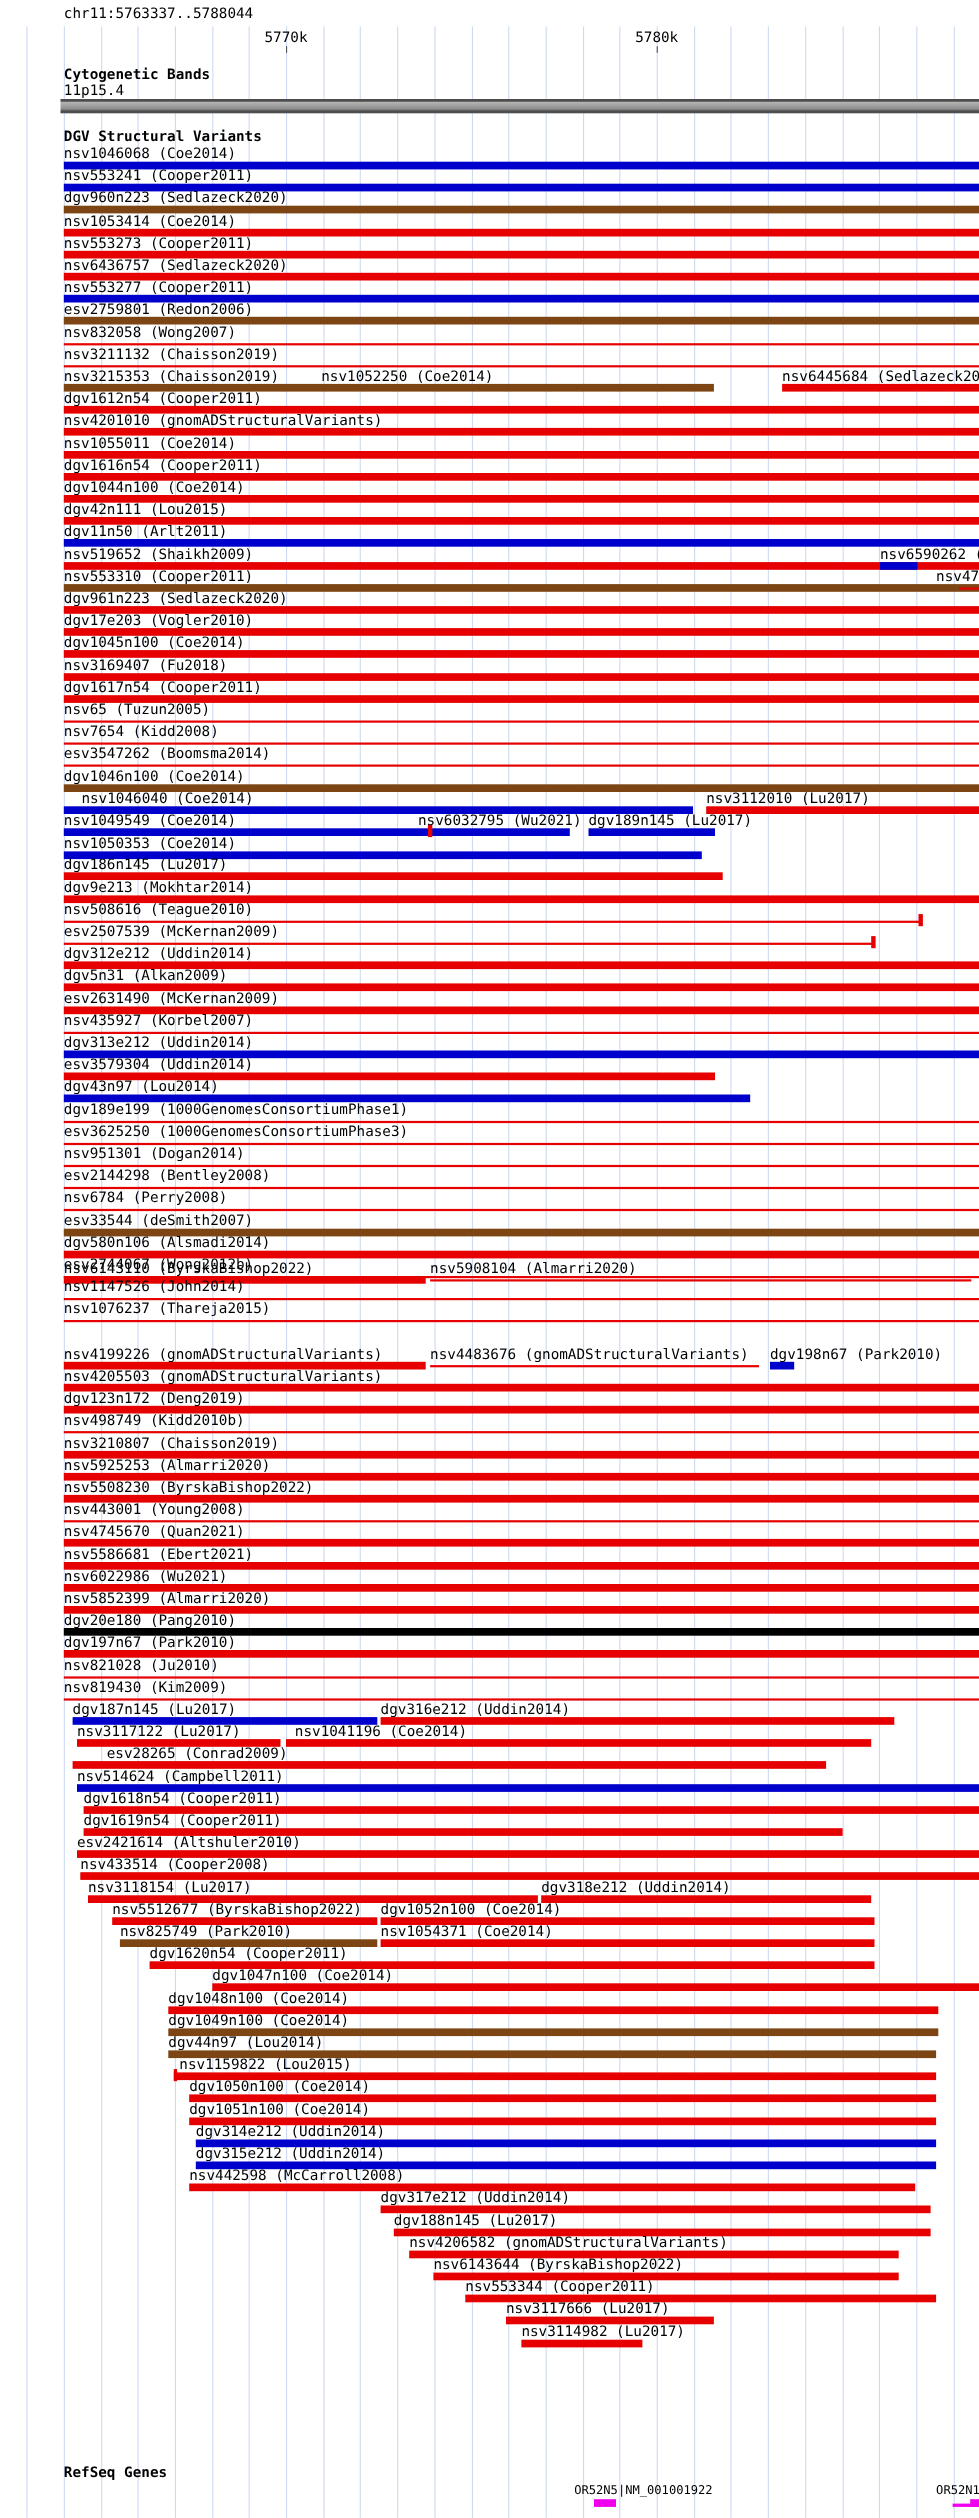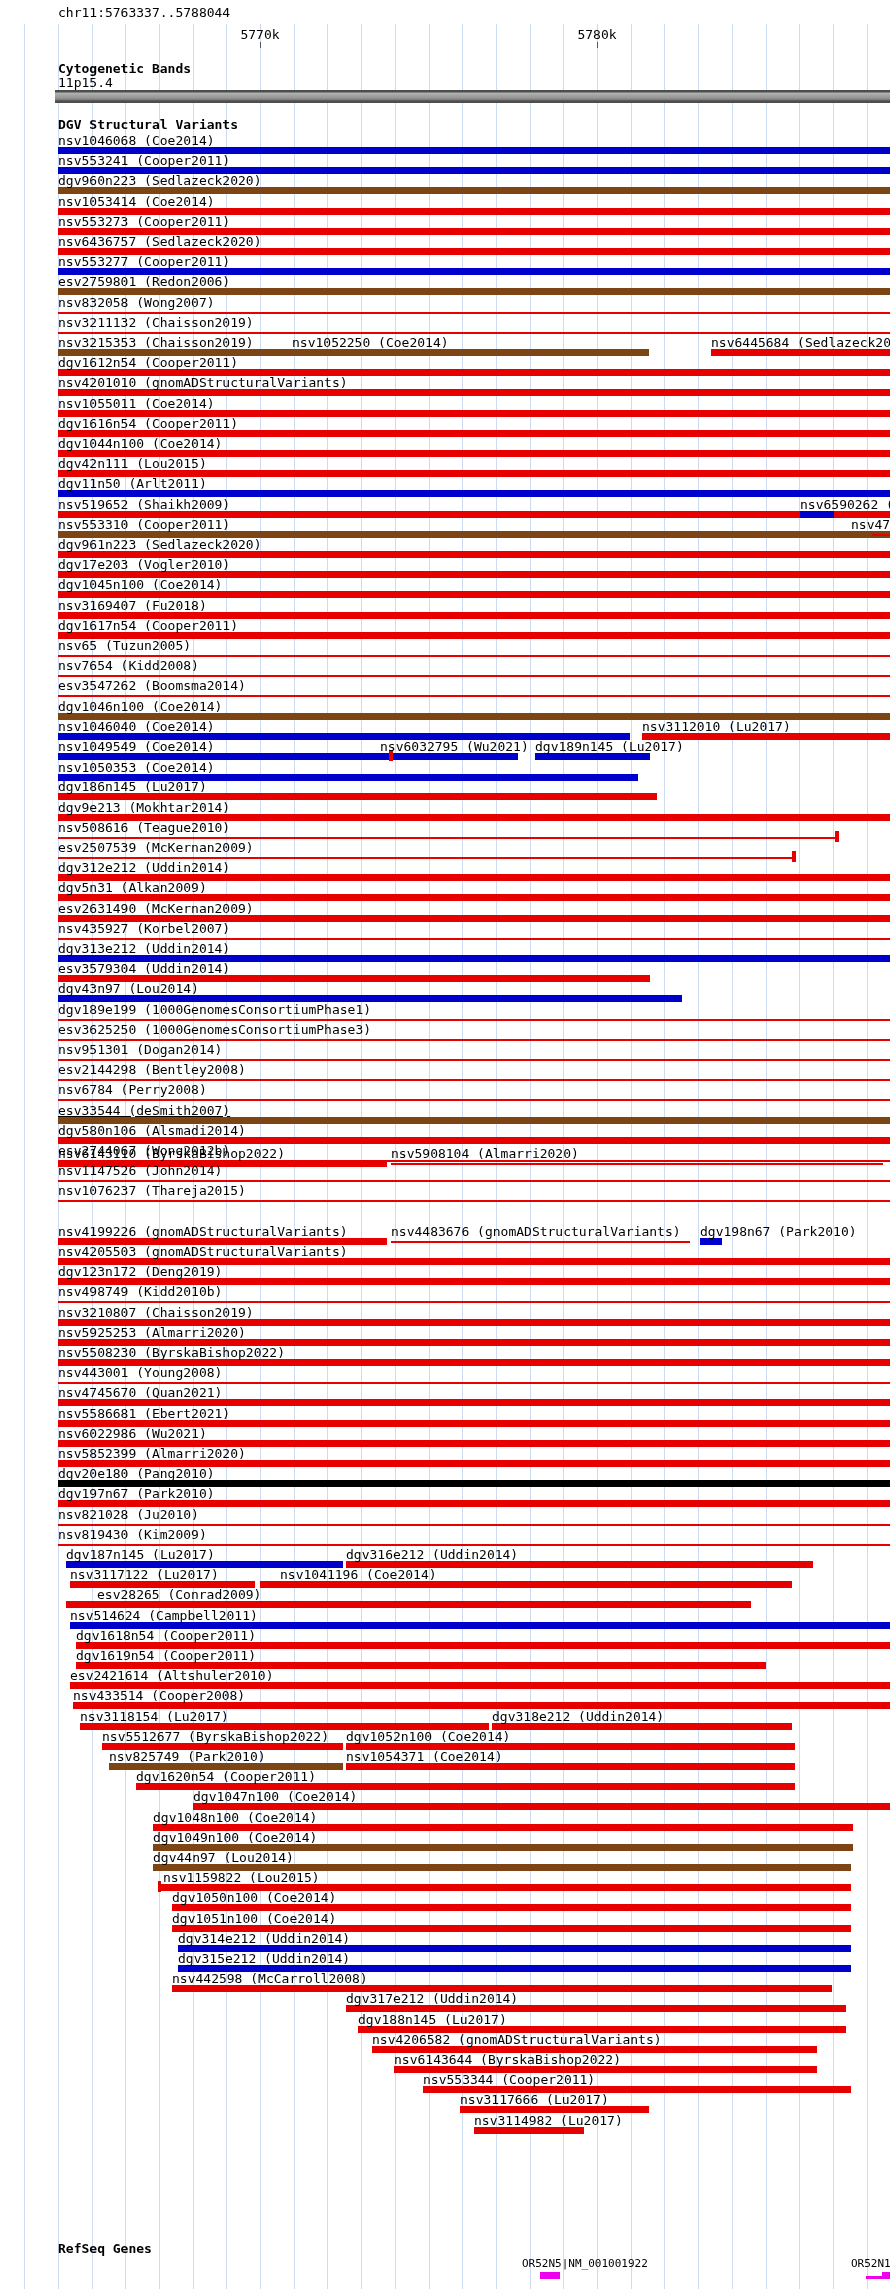--- a/index.html
+++ b/index.html
@@ -185,21 +185,21 @@
         <div class="vbar thin" style="left: 58px; width: 832px; background: rgb(230, 0, 0);"></div>
         <span class="vlabel" style="left: 58px;">esv3547262 (Boomsma2014)</span>
       </div>
       <div class="vrow" style="top: 699.6px;">
         <div class="vbar thick" style="left: 58px; width: 832px; background: rgb(125, 69, 19);"></div>
         <span class="vlabel" style="left: 58px;">dgv1046n100 (Coe2014)</span>
       </div>
       <div class="vrow" style="top: 719.8px;">
         <div class="vbar thick" style="left: 58px; width: 572px; background: rgb(0, 0, 204);"></div>
         <div class="vbar thick" style="left: 642px; width: 248px; background: rgb(230, 0, 0);"></div>
-        <span class="vlabel" style="left: 58px; text-align: right;">nsv1046040 (Coe2014)</span>
+        <span class="vlabel" style="left: 74px; text-align: right;">nsv1046040 (Coe2014)</span>
         <span class="vlabel" style="left: 642px;">nsv3112010 (Lu2017)</span>
       </div>
       <div class="vrow" style="top: 740px;">
         <div class="vbar thick" style="left: 58px; width: 460px; background: rgb(0, 0, 204);"></div>
         <div class="vbar tick" style="left: 389px; width: 4px; background: rgb(230, 0, 0);"></div>
         <div class="vbar thick" style="left: 535px; width: 115px; background: rgb(0, 0, 204);"></div>
         <span class="vlabel" style="left: 58px;">nsv1049549 (Coe2014)</span>
         <span class="vlabel" style="left: 380px;">nsv6032795 (Wu2021)</span>
         <span class="vlabel" style="left: 535px;">dgv189n145 (Lu2017)</span>
       </div>
@@ -268,21 +268,21 @@
       <div class="vrow" style="top: 1063.2px;">
         <div class="vbar thin" style="left: 58px; width: 832px; background: rgb(230, 0, 0);"></div>
         <span class="vlabel" style="left: 58px;">esv2144298 (Bentley2008)</span>
       </div>
       <div class="vrow" style="top: 1083.4px;">
         <div class="vbar thin" style="left: 58px; width: 832px; background: rgb(230, 0, 0);"></div>
         <span class="vlabel" style="left: 58px;">nsv6784 (Perry2008)</span>
       </div>
       <div class="vrow" style="top: 1103.6px;">
         <div class="vbar thick" style="left: 58px; width: 832px; background: rgb(125, 69, 19);"></div>
-        <span class="vlabel" style="left: 58px; text-decoration: underline;">esv33544 (deSmith2007)</span>
+        <span class="vlabel" style="left: 58px;">esv33544 (deSmith2007)</span>
       </div>
       <div class="vrow" style="top: 1123.8px;">
         <div class="vbar thick" style="left: 58px; width: 832px; background: rgb(230, 0, 0);"></div>
         <span class="vlabel" style="left: 58px;">dgv580n106 (Alsmadi2014)</span>
       </div>
       <div class="vrow" style="top: 1144px;">
         <div class="vbar thin" style="left: 58px; width: 832px; background: rgb(230, 0, 0);"></div>
         <span class="vlabel" style="left: 58px;">esv2744067 (Wong2012b)</span>
       </div>
       <div class="vrow" style="top: 1164.2px;">
@@ -370,21 +370,21 @@
       <div class="vrow" style="top: 1548px;">
         <div class="vbar thick" style="left: 66px; width: 277px; background: rgb(0, 0, 204);"></div>
         <div class="vbar thick" style="left: 346px; width: 467px; background: rgb(230, 0, 0);"></div>
         <span class="vlabel" style="left: 66px;">dgv187n145 (Lu2017)</span>
         <span class="vlabel" style="left: 346px;">dgv316e212 (Uddin2014)</span>
       </div>
       <div class="vrow" style="top: 1568.2px;">
         <div class="vbar thick" style="left: 70px; width: 185px; background: rgb(230, 0, 0);"></div>
         <div class="vbar thick" style="left: 260px; width: 532px; background: rgb(230, 0, 0);"></div>
         <span class="vlabel" style="left: 70px;">nsv3117122 (Lu2017)</span>
-        <span class="vlabel" style="left: 260px; padding-left: 20px;">nsv1041196 (Coe2014)</span>
+        <span class="vlabel" style="left: 248px; padding-left: 20px;">nsv1041196 (Coe2014)</span>
       </div>
       <div class="vrow" style="top: 1588.4px;">
         <div class="vbar thick" style="left: 66px; width: 685px; background: rgb(230, 0, 0);"></div>
         <span class="vlabel" style="left: 56px; margin-left: 41px;">esv28265 (Conrad2009)</span>
       </div>
       <div class="vrow" style="top: 1608.6px;">
         <div class="vbar thick" style="left: 70px; width: 820px; background: rgb(0, 0, 204);"></div>
         <span class="vlabel" style="left: 70px;">nsv514624 (Campbell2011)</span>
       </div>
       <div class="vrow" style="top: 1628.8px;">

